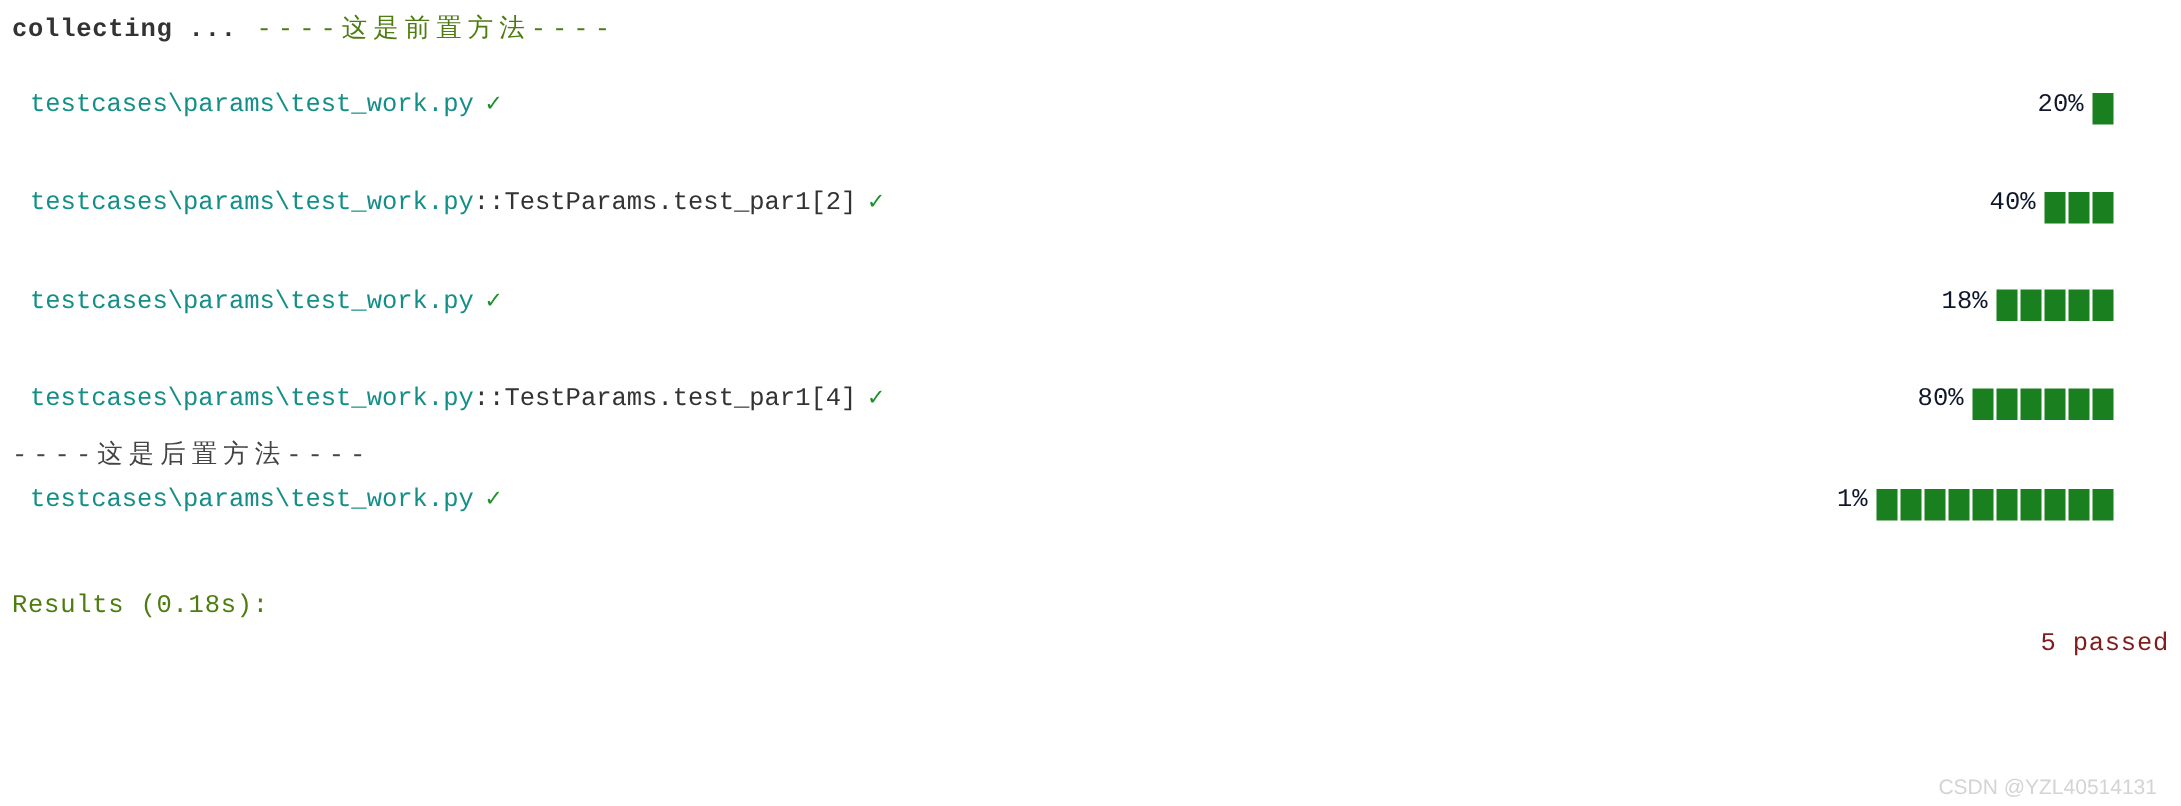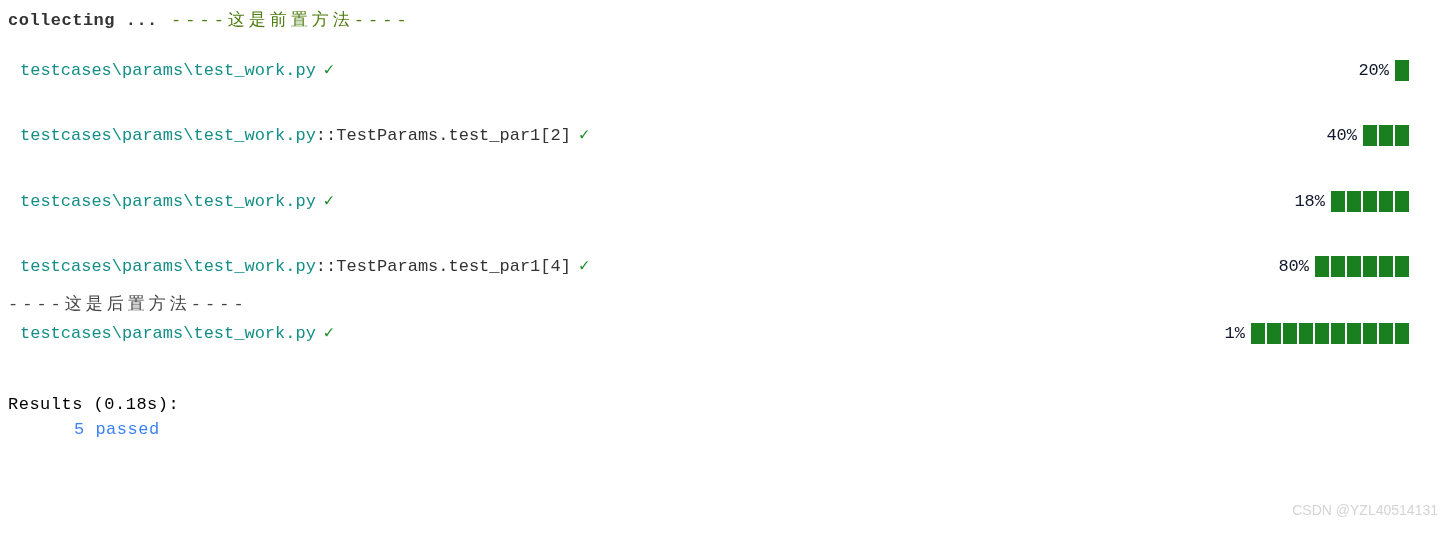--- a/index.html
+++ b/index.html
@@ -24,21 +24,21 @@
       letter-spacing: 0.5px;
       text-align: center;
     }
     .chinese-setup {
       color: #4d7c0f;
       letter-spacing: 4px;
       margin-left: 3px;
     }
     .test-row {
       display: flex;
-      align-items: center;
+      align-items: flex-end;
       padding-left: 12px;
       margin-bottom: 40px;
     }
     .test-row.last-of-group {
       margin-bottom: 12px;
     }
     .test-path {
       color: #148f87;
       font-weight: 500;
     }
@@ -73,32 +73,33 @@
       color: #444;
       letter-spacing: 4px;
       margin-bottom: 4px;
       padding-left: 0;
     }
     .test-row.after-teardown {
       margin-top: 2px;
       margin-bottom: 45px;
     }
     .results-line {
-      color: #000000;
+      color: #4d7c0f;
       margin-top: 18px;
       letter-spacing: 0.5px;
     }
     .passed-line {
-      color: #3b82f6;
+      color: #7f1d1d;
       padding-left: 66px;
       letter-spacing: 0.5px;
+      text-align: right;
     }
     .watermark {
       position: fixed;
-      bottom: 16px;
+      bottom: 2px;
       right: 16px;
       color: #d4d4d4;
       font-size: 14px;
       font-family: Arial, sans-serif;
       margin-top: 48px;
     }
   </style>
 </head>
 <body>
 

